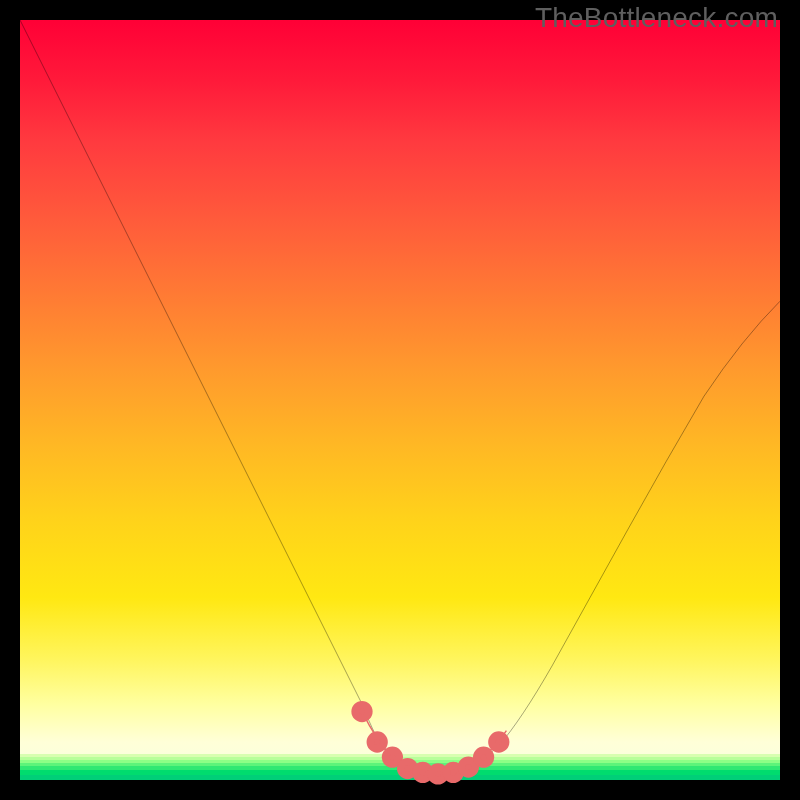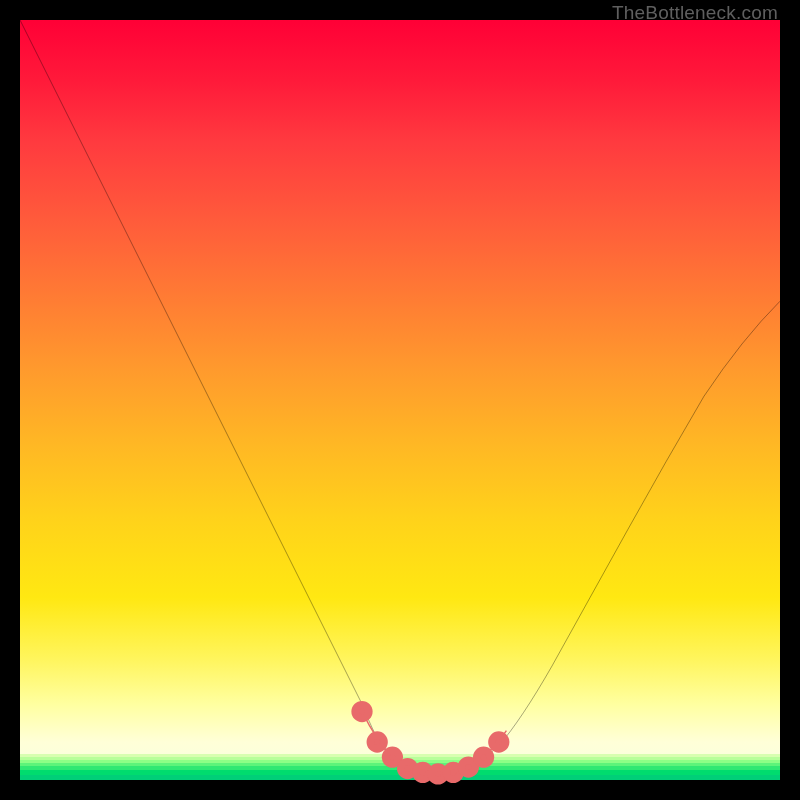--- a/index.html
+++ b/index.html
@@ -49,21 +49,21 @@
     width: 100%;
   }
   .green-band div {
     width: 100%;
   }
   .watermark {
     position: absolute;
     top: 2px;
     right: 22px;
     color: #5f5f5f;
-    font-size: 19px;
+    font-size: 28px;
     letter-spacing: 0.2px;
     font-weight: 500;
     user-select: none;
   }
   svg.curve {
     position: absolute;
     left: 0;
     top: 0;
     width: 100%;
     height: 100%;

